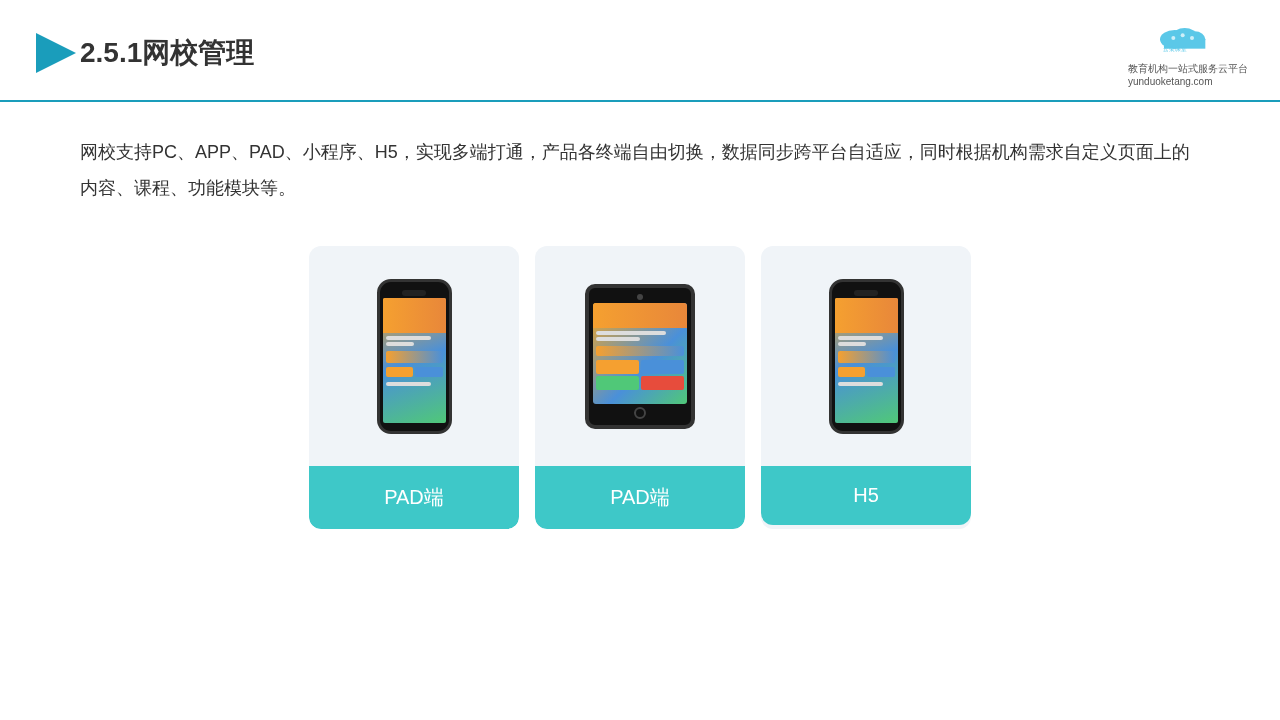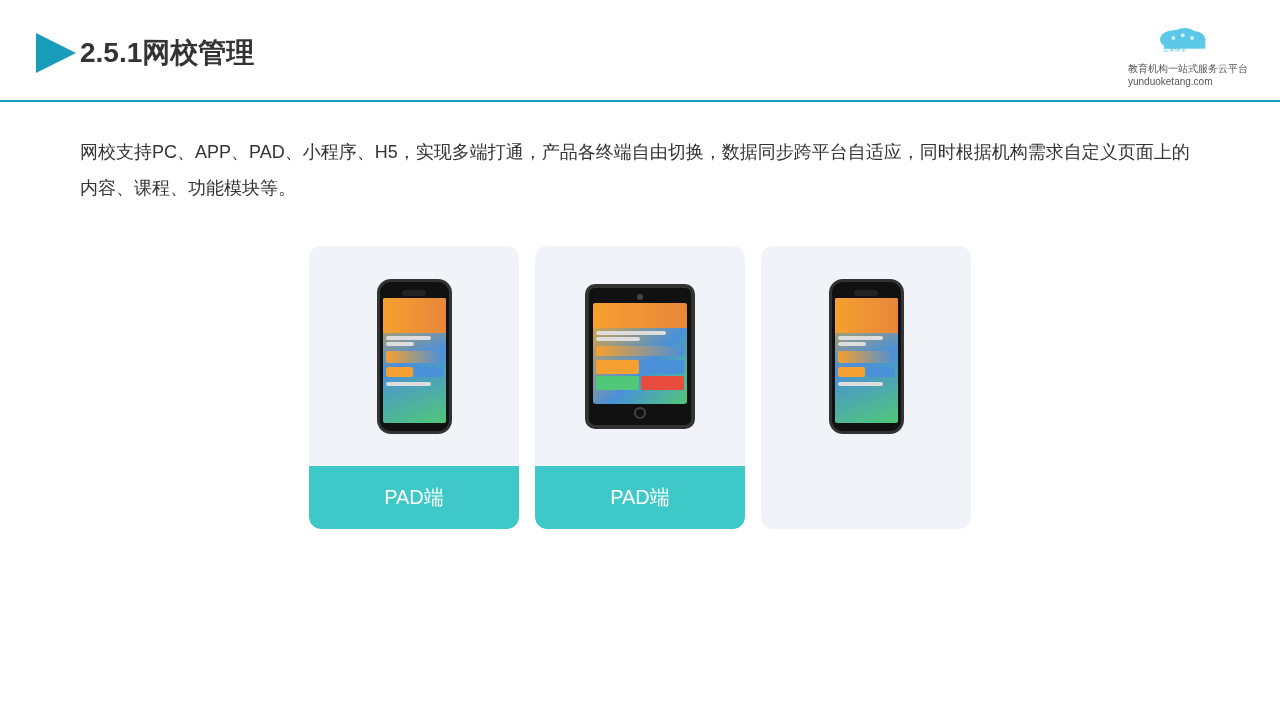--- a/index.html
+++ b/index.html
@@ -327,15 +327,16 @@
             <div class="screen-block" style="height:12px;"></div>
             <div class="screen-grid">
               <div class="screen-cell" style="background:#f5a030; height:10px;"></div>
               <div class="screen-cell" style="background:#4a90d9; height:10px;"></div>
             </div>
             <div class="screen-line" style="margin-top:3px;"></div>
           </div>
         </div>
       </div>
     </div>
+    <div class="card-label">H5</div>
   </div>
 
 </div>
 
 </body></html>

